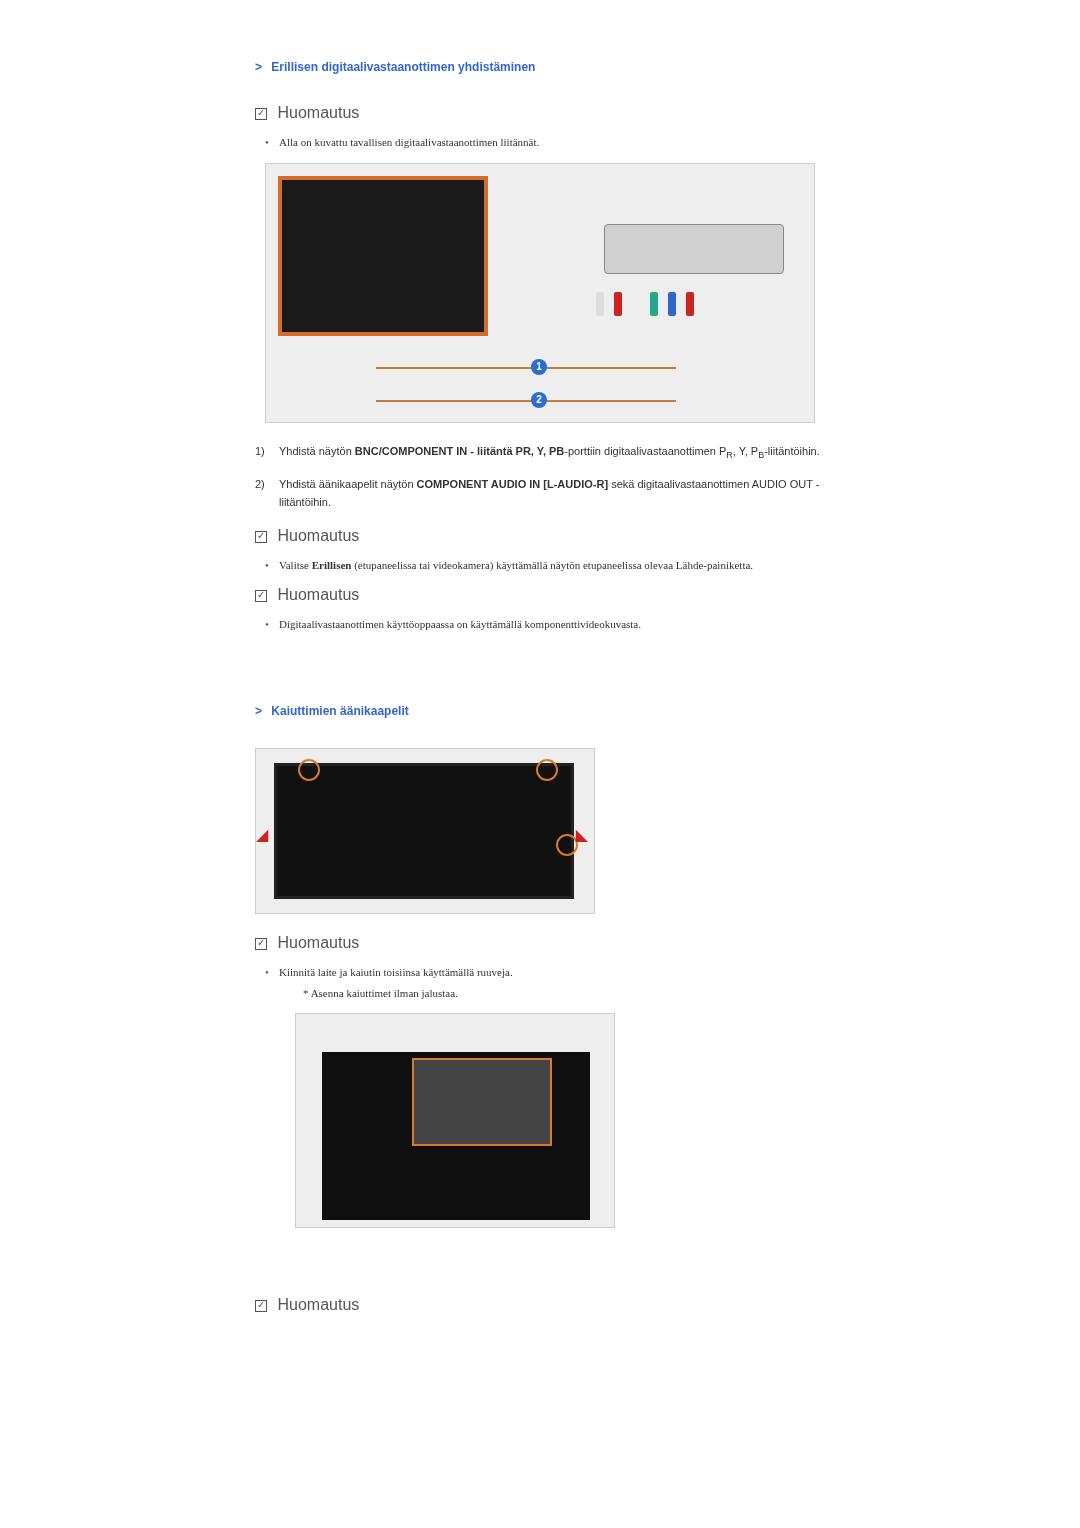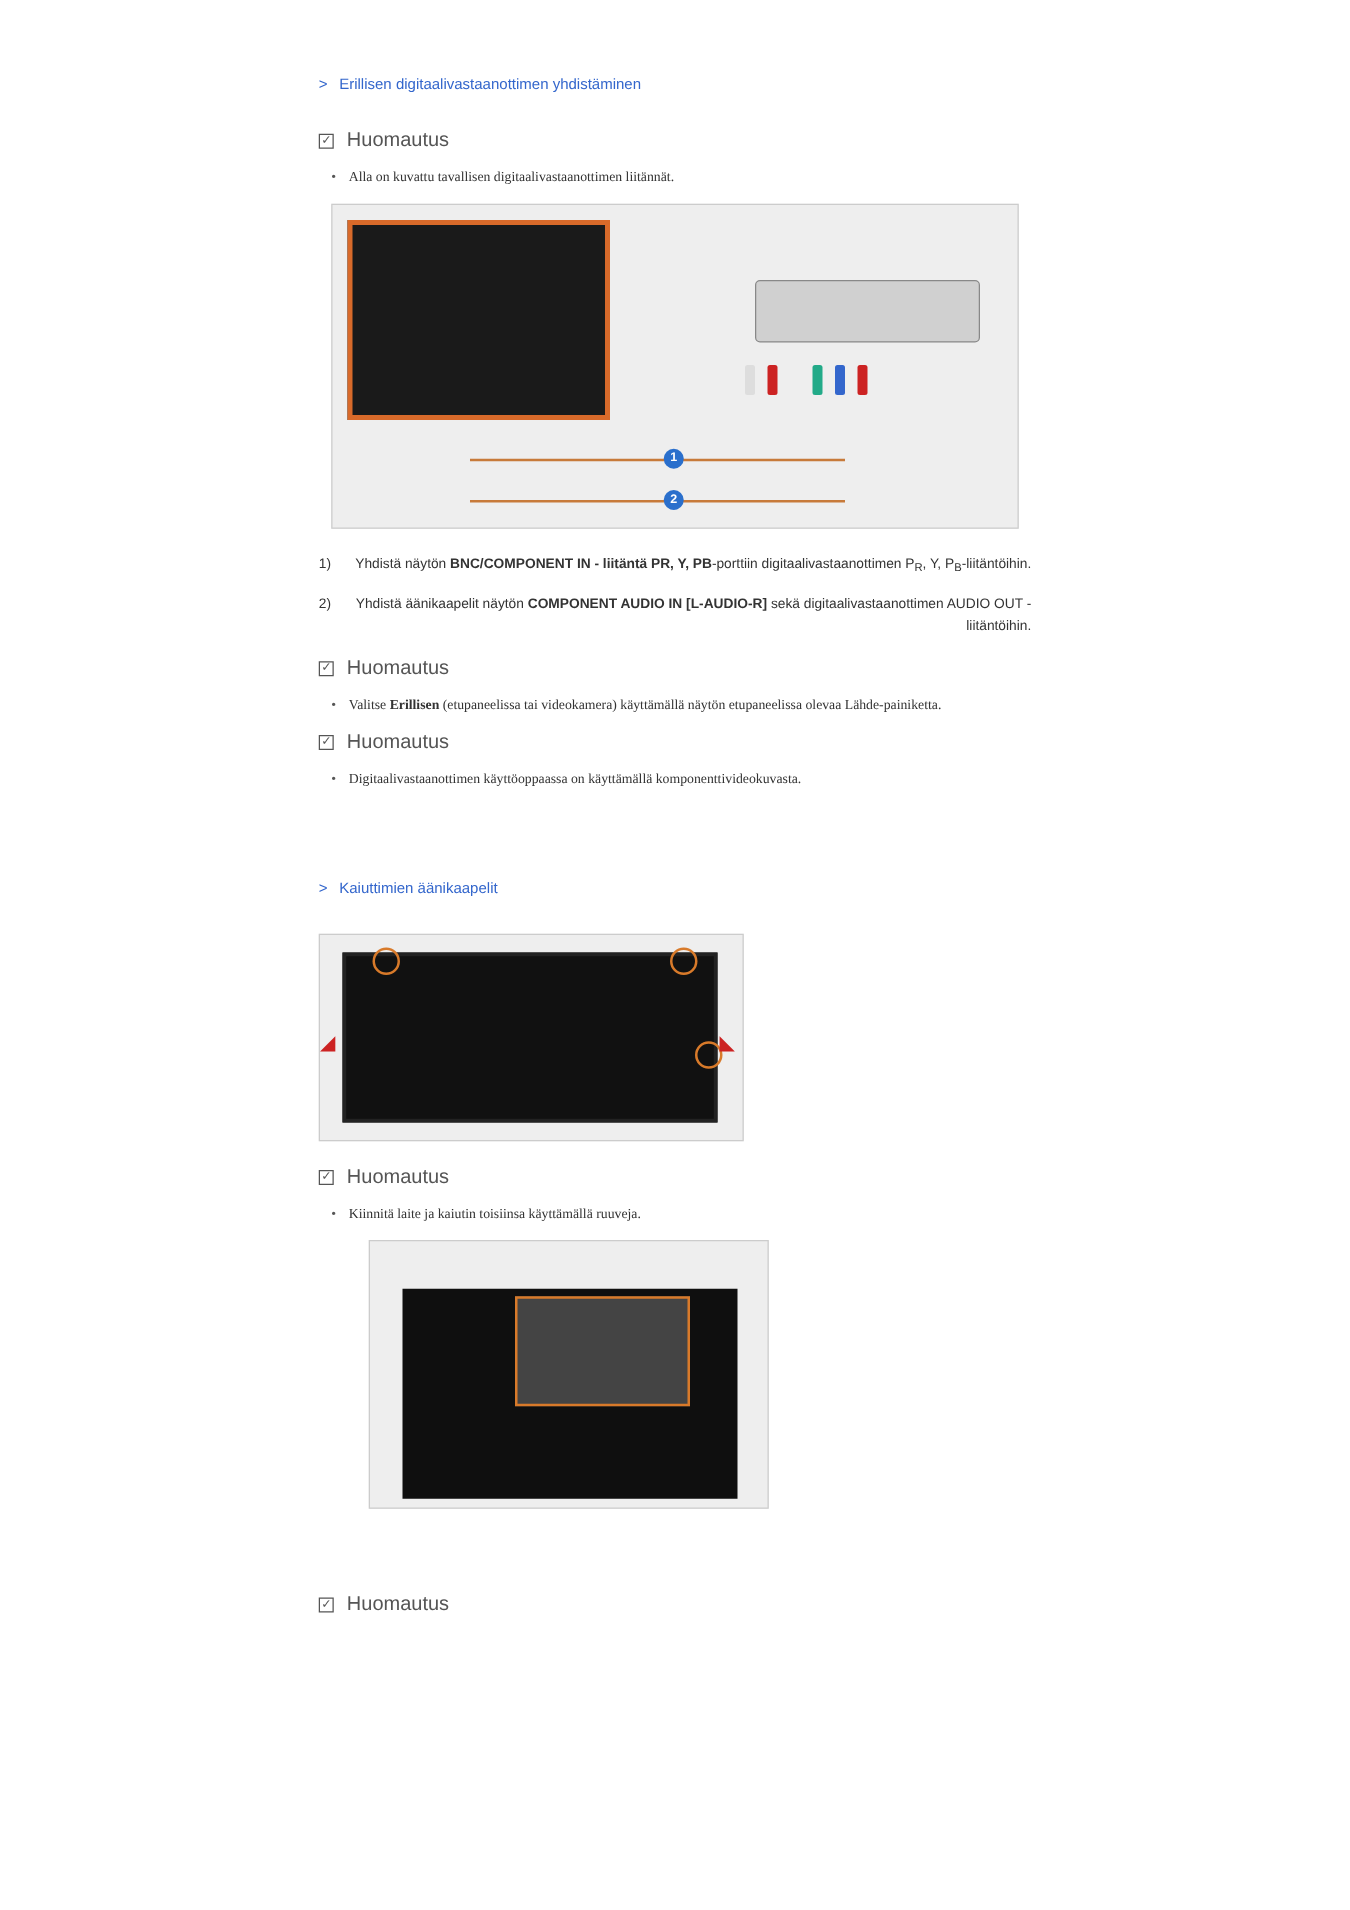--- a/index.html
+++ b/index.html
@@ -6,21 +6,21 @@
     body {
       font-family: Arial, sans-serif;
       font-size: 11px;
       color: #333;
       background: #fff;
       width: 1080px;
       padding: 60px 255px 60px 255px;
     }
     .section-header {
       color: #3366cc;
-      font-weight: normal;
+      font-weight: bold;
       font-size: 12px;
       margin-bottom: 30px;
     }
     .chevron {
       color: #3366cc;
       margin-right: 6px;
       display: inline-block;
     }
     .note-label {
       color: #555;
@@ -69,21 +69,20 @@
       display: flex;
       margin-bottom: 14px;
       line-height: 1.6;
     }
     .num-label {
       width: 24px;
       flex-shrink: 0;
     }
     .num-content {
       flex: 1;
-      text-align: right;
     }
     .bold { font-weight: bold; }
     .sub { vertical-align: sub; font-size: 9px; }
     .image-placeholder {
       background: #eee;
       border: 1px solid #ccc;
       margin: 12px auto 20px auto;
       display: flex;
       align-items: center;
       justify-content: center;
@@ -263,20 +262,21 @@
 </div>
 
 <div class="note-label">
   <span class="check-icon"></span>
   <span>Huomautus</span>
 </div>
 
 <ul class="bullet-list">
   <li>
     <span>Kiinnitä laite ja kaiutin toisiinsa käyttämällä ruuveja.</span>
+    <div class="indent-note">* Asenna kaiuttimet ilman jalustaa.</div>
   </li>
 </ul>
 
 <div class="image-placeholder img3">
   <div class="rear-monitor">
     <div class="rear-panel"></div>
   </div>
 </div>
 
 <div style="height:40px"></div>

